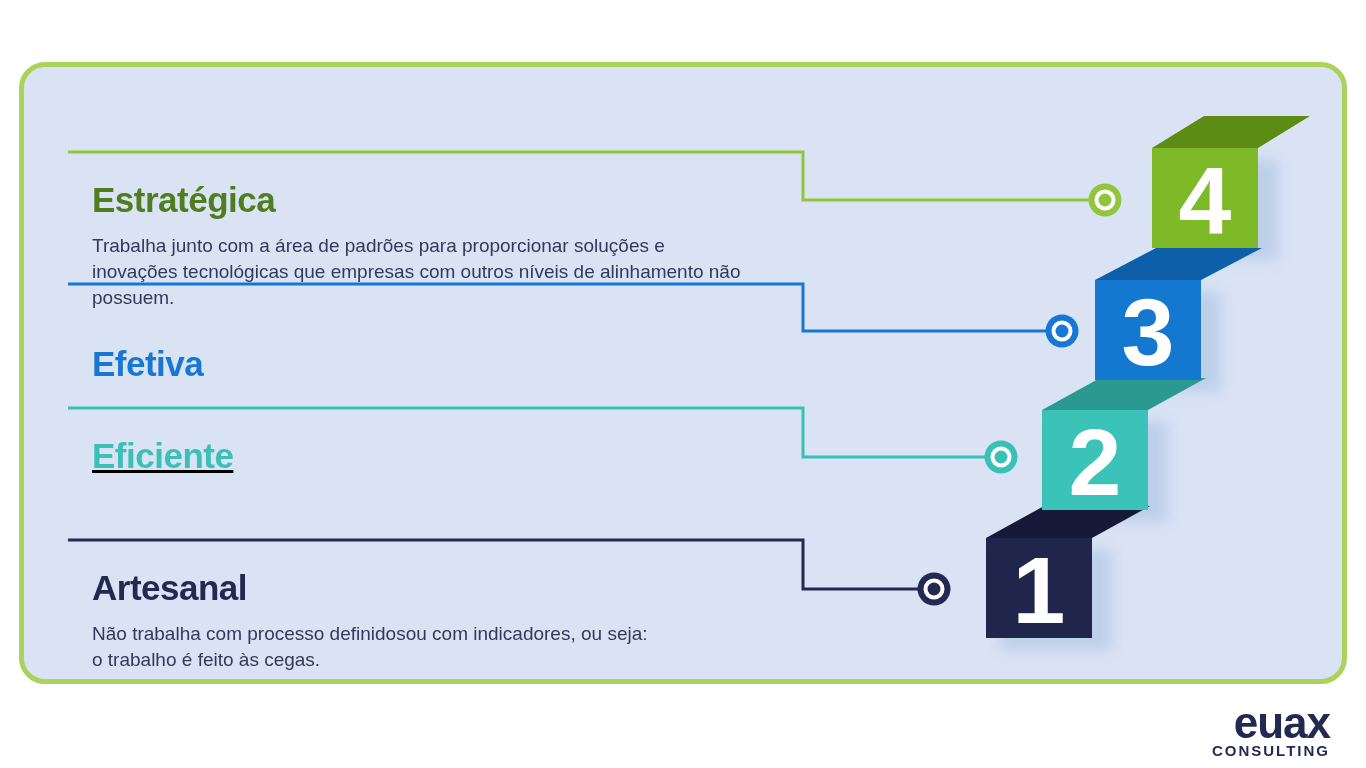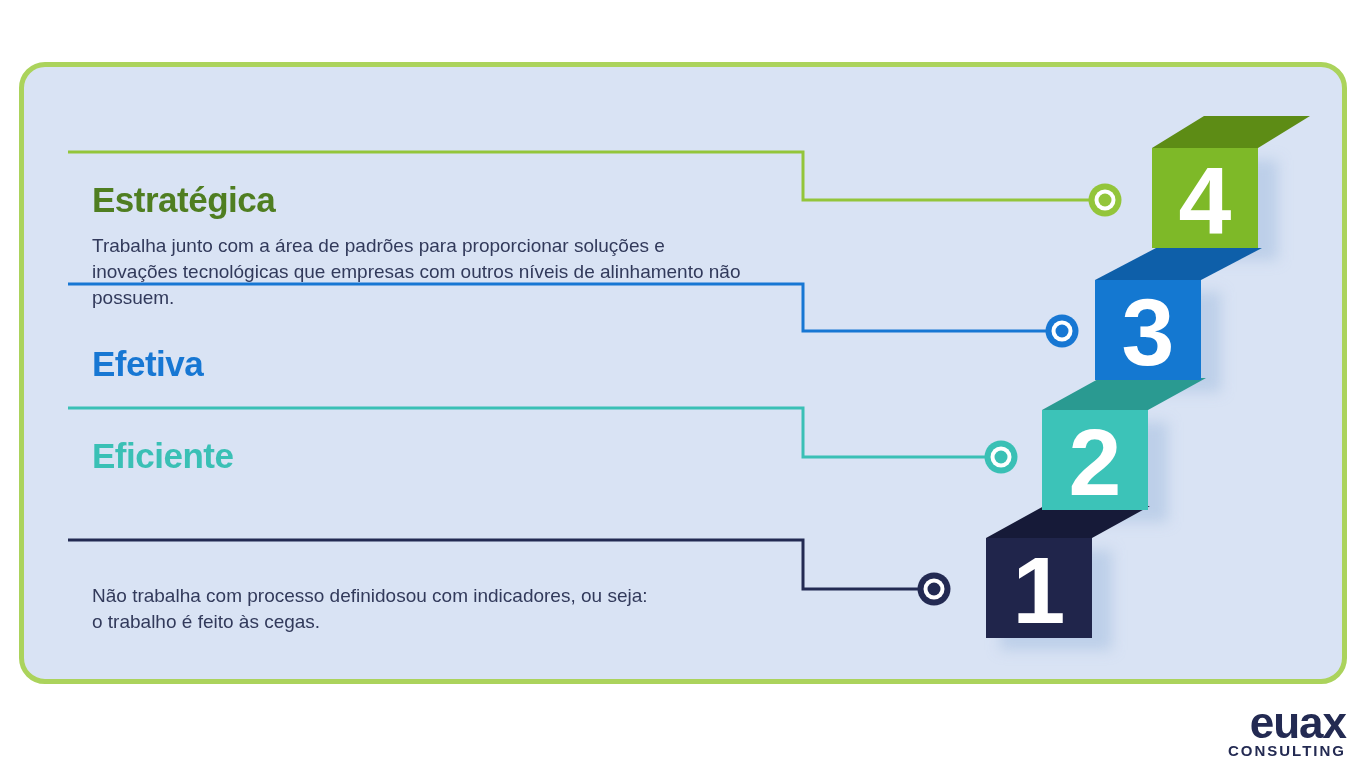--- a/index.html
+++ b/index.html
@@ -13,58 +13,59 @@
     box-sizing:border-box;
     background:var(--panel-bg,#d9e3f4);
     border:5px solid var(--panel-border,#abd35c);
     border-radius:26px;
   }
   .sec{position:absolute;left:68px;width:760px;}
   .sec h2{margin:0;font-size:35px;line-height:38px;font-weight:700;letter-spacing:-0.5px;}
   .sec .desc{margin:14px 0 0 0;font-size:19px;line-height:26px;color:var(--text,#323a5b);white-space:pre-line;}
   .s1{top:114px;} .s1 h2{color:var(--heading-4,#4f7e21);}
   .s2{top:246px;margin-top:32px;} .s2 h2{color:var(--heading-3,#1777d3);}
-  .s3{top:370px;} .s3 h2{color:var(--heading-2,#3ac0b5);}
+  .s3{top:370px;text-decoration:underline;} .s3 h2{color:var(--heading-2,#3ac0b5);}
   .s4{top:502px;} .s4 h2{color:var(--heading-1,#232a52);}
 
   svg.overlay{position:absolute;left:0;top:0;width:1366px;height:768px;}
   .line{fill:none;stroke-width:3px;}
   .a4{stroke:var(--accent-4,#93c53a);} .a4f{fill:var(--accent-4,#93c53a);}
   .a3{stroke:var(--accent-3,#1777d3);} .a3f{fill:var(--accent-3,#1777d3);}
   .a2{stroke:var(--accent-2,#3ac0b5);} .a2f{fill:var(--accent-2,#3ac0b5);}
   .a1{stroke:var(--accent-1,#232a52);} .a1f{fill:var(--accent-1,#232a52);}
   .dot-ring{fill:var(--digit,#ffffff);}
   .cshadow{fill:var(--shadow,#a6bfe0);opacity:0.55;}
   .f4{fill:var(--cube-front-4,#7eb928);} .t4{fill:var(--cube-top-4,#5d8c15);}
   .f3{fill:var(--cube-front-3,#1478d1);} .t3{fill:var(--cube-top-3,#0e5fa9);}
   .f2{fill:var(--cube-front-2,#3cc3b8);} .t2{fill:var(--cube-top-2,#2a9a91);}
   .f1{fill:var(--cube-front-1,#20254b);} .t1{fill:var(--cube-top-1,#161a38);}
   .digit{font:800 95px "Liberation Sans", sans-serif;fill:var(--digit,#ffffff);text-anchor:middle;}
 
-  .logo{position:absolute;right:20px;top:702px;text-align:right;color:var(--accent-1,#232a52);}
+  .logo{position:absolute;right:36px;top:702px;text-align:right;color:var(--accent-1,#232a52);}
   .logo .brand{font-size:44px;line-height:42px;font-weight:700;letter-spacing:-1px;}
   .logo .tagline{font-size:15px;font-weight:700;letter-spacing:2px;margin-top:-2px;}
 </style>
 </head>
 <body>
 
 <div class="panel">
   <section class="sec s1">
     <h2>Estratégica</h2>
     <p class="desc">Trabalha junto com a área de padrões para proporcionar soluções e
 inovações tecnológicas que empresas com outros níveis de alinhamento não
 possuem.</p>
   </section>
   <section class="sec s2">
     <h2>Efetiva</h2>
   </section>
   <section class="sec s3">
     <h2>Eficiente</h2>
   </section>
   <section class="sec s4">
+    <h2>Artesanal</h2>
     <p class="desc">Não trabalha com processo definidosou com indicadores, ou seja:
 o trabalho é feito às cegas.</p>
   </section>
 </div>
 
 <svg class="overlay" viewBox="0 0 1366 768">
   <defs>
     <filter id="soft" x="-30%" y="-30%" width="160%" height="160%">
       <feGaussianBlur stdDeviation="7"></feGaussianBlur>
     </filter>

